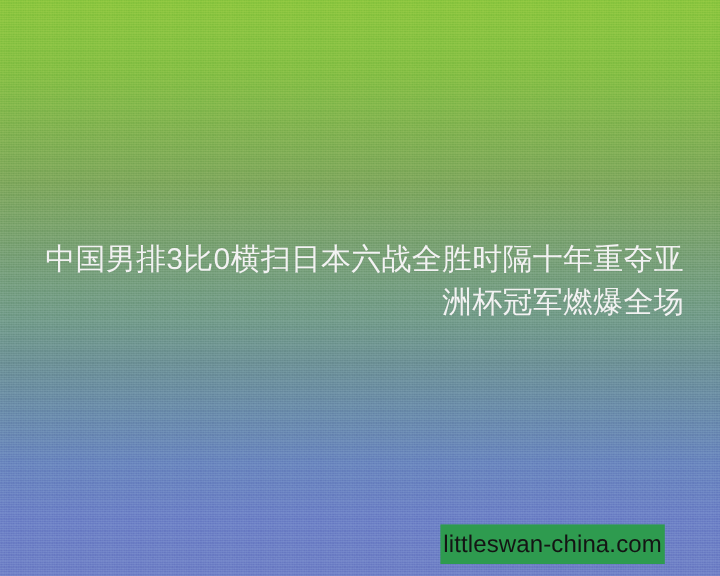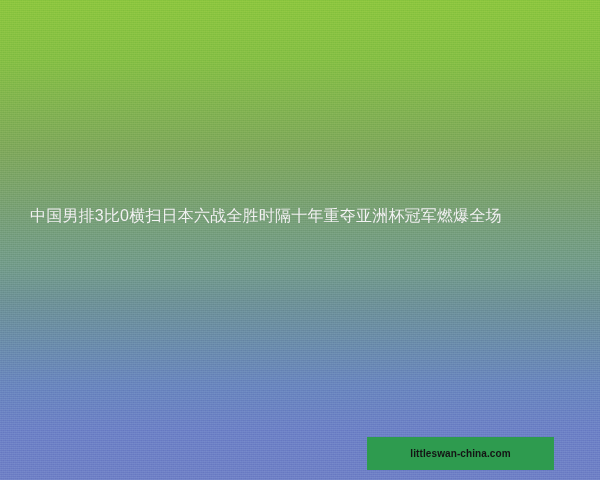--- a/index.html
+++ b/index.html
@@ -45,47 +45,47 @@
       repeating-linear-gradient(37deg,  rgba(255,255,255,.30) 0 1px, rgba(0,0,0,.28) 1px 3px),
       repeating-linear-gradient(121deg, rgba(0,0,0,.26) 0 1px, rgba(255,255,255,.26) 1px 3px);
     mix-blend-mode: overlay;
   }
 
   #headline {
     position: absolute;
     left: 30px;
     right: 30px;
     top: 198px;
-    text-align: left;
+    text-align: right;
     color: #f2f2f2;
-    font-size: 16px;
+    font-size: 25px;
     line-height: 36px;
     letter-spacing: 0.2px;
     font-weight: 400;
     white-space: normal;
     text-shadow: 0 0 1px rgba(0,0,0,0.12);
   }
 
   #watermark {
     position: absolute;
     left: 367px;
     top: 437px;
     width: 187px;
     height: 33px;
     background: #2e9b4f;
     display: flex;
     align-items: center;
     justify-content: center;
   }
   #watermark-label {
     color: #141414;
-    font-size: 10px;
+    font-size: 20px;
     line-height: 1;
     letter-spacing: 0.1px;
-    font-weight: 700;
+    font-weight: 400;
     white-space: nowrap;
   }
 </style>
 </head>
 <body>
 
 <div id="card">
 
   <div id="grain"></div>
 

